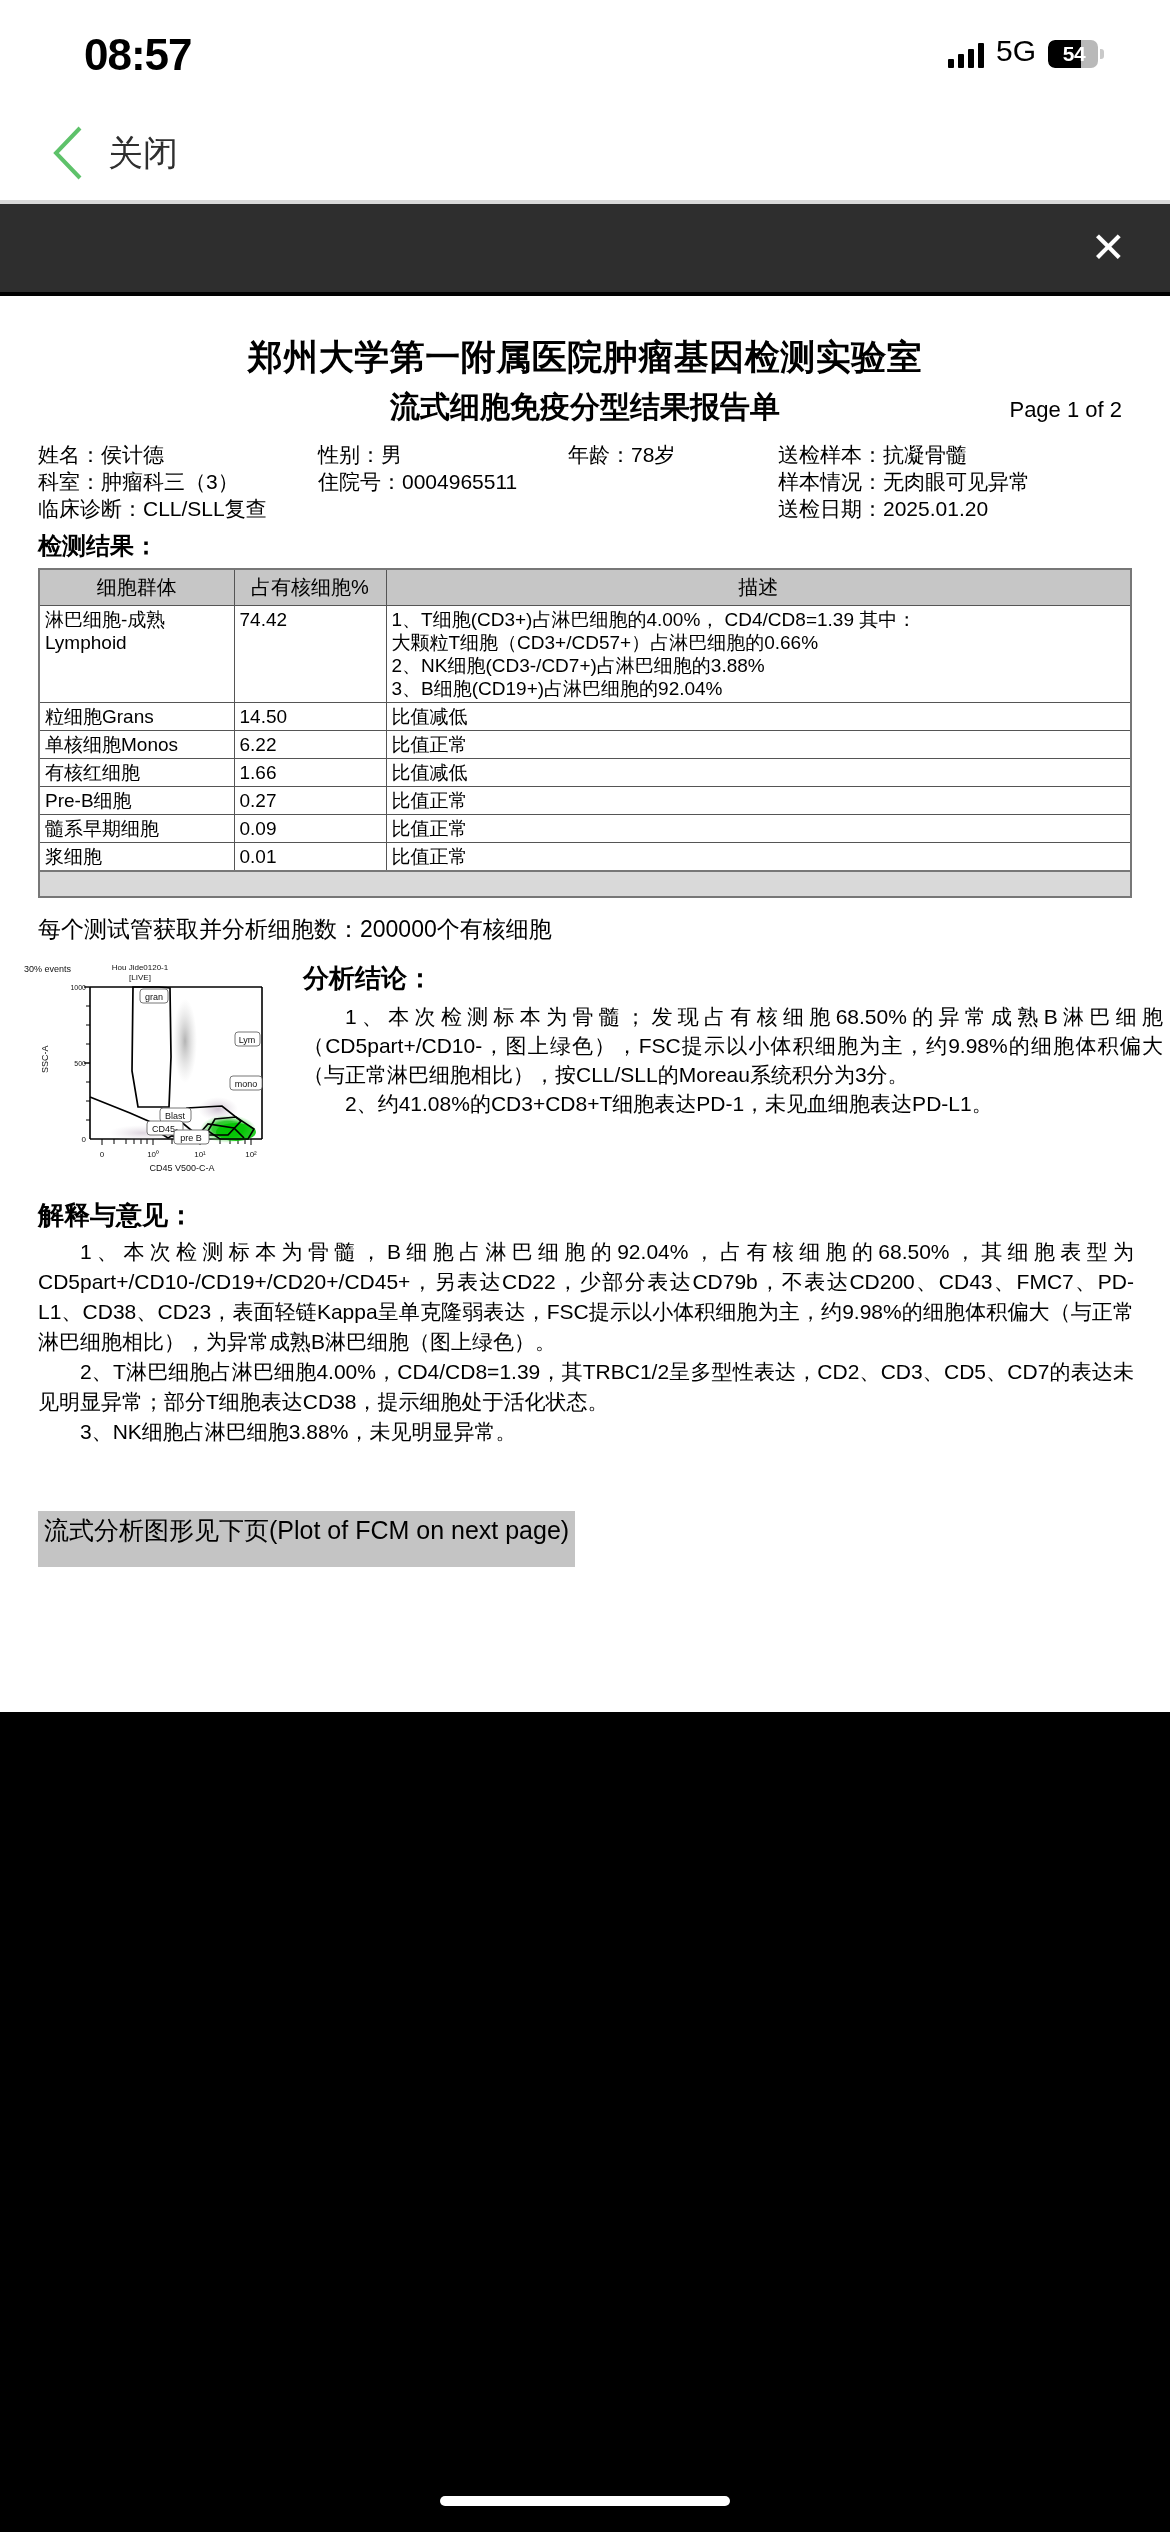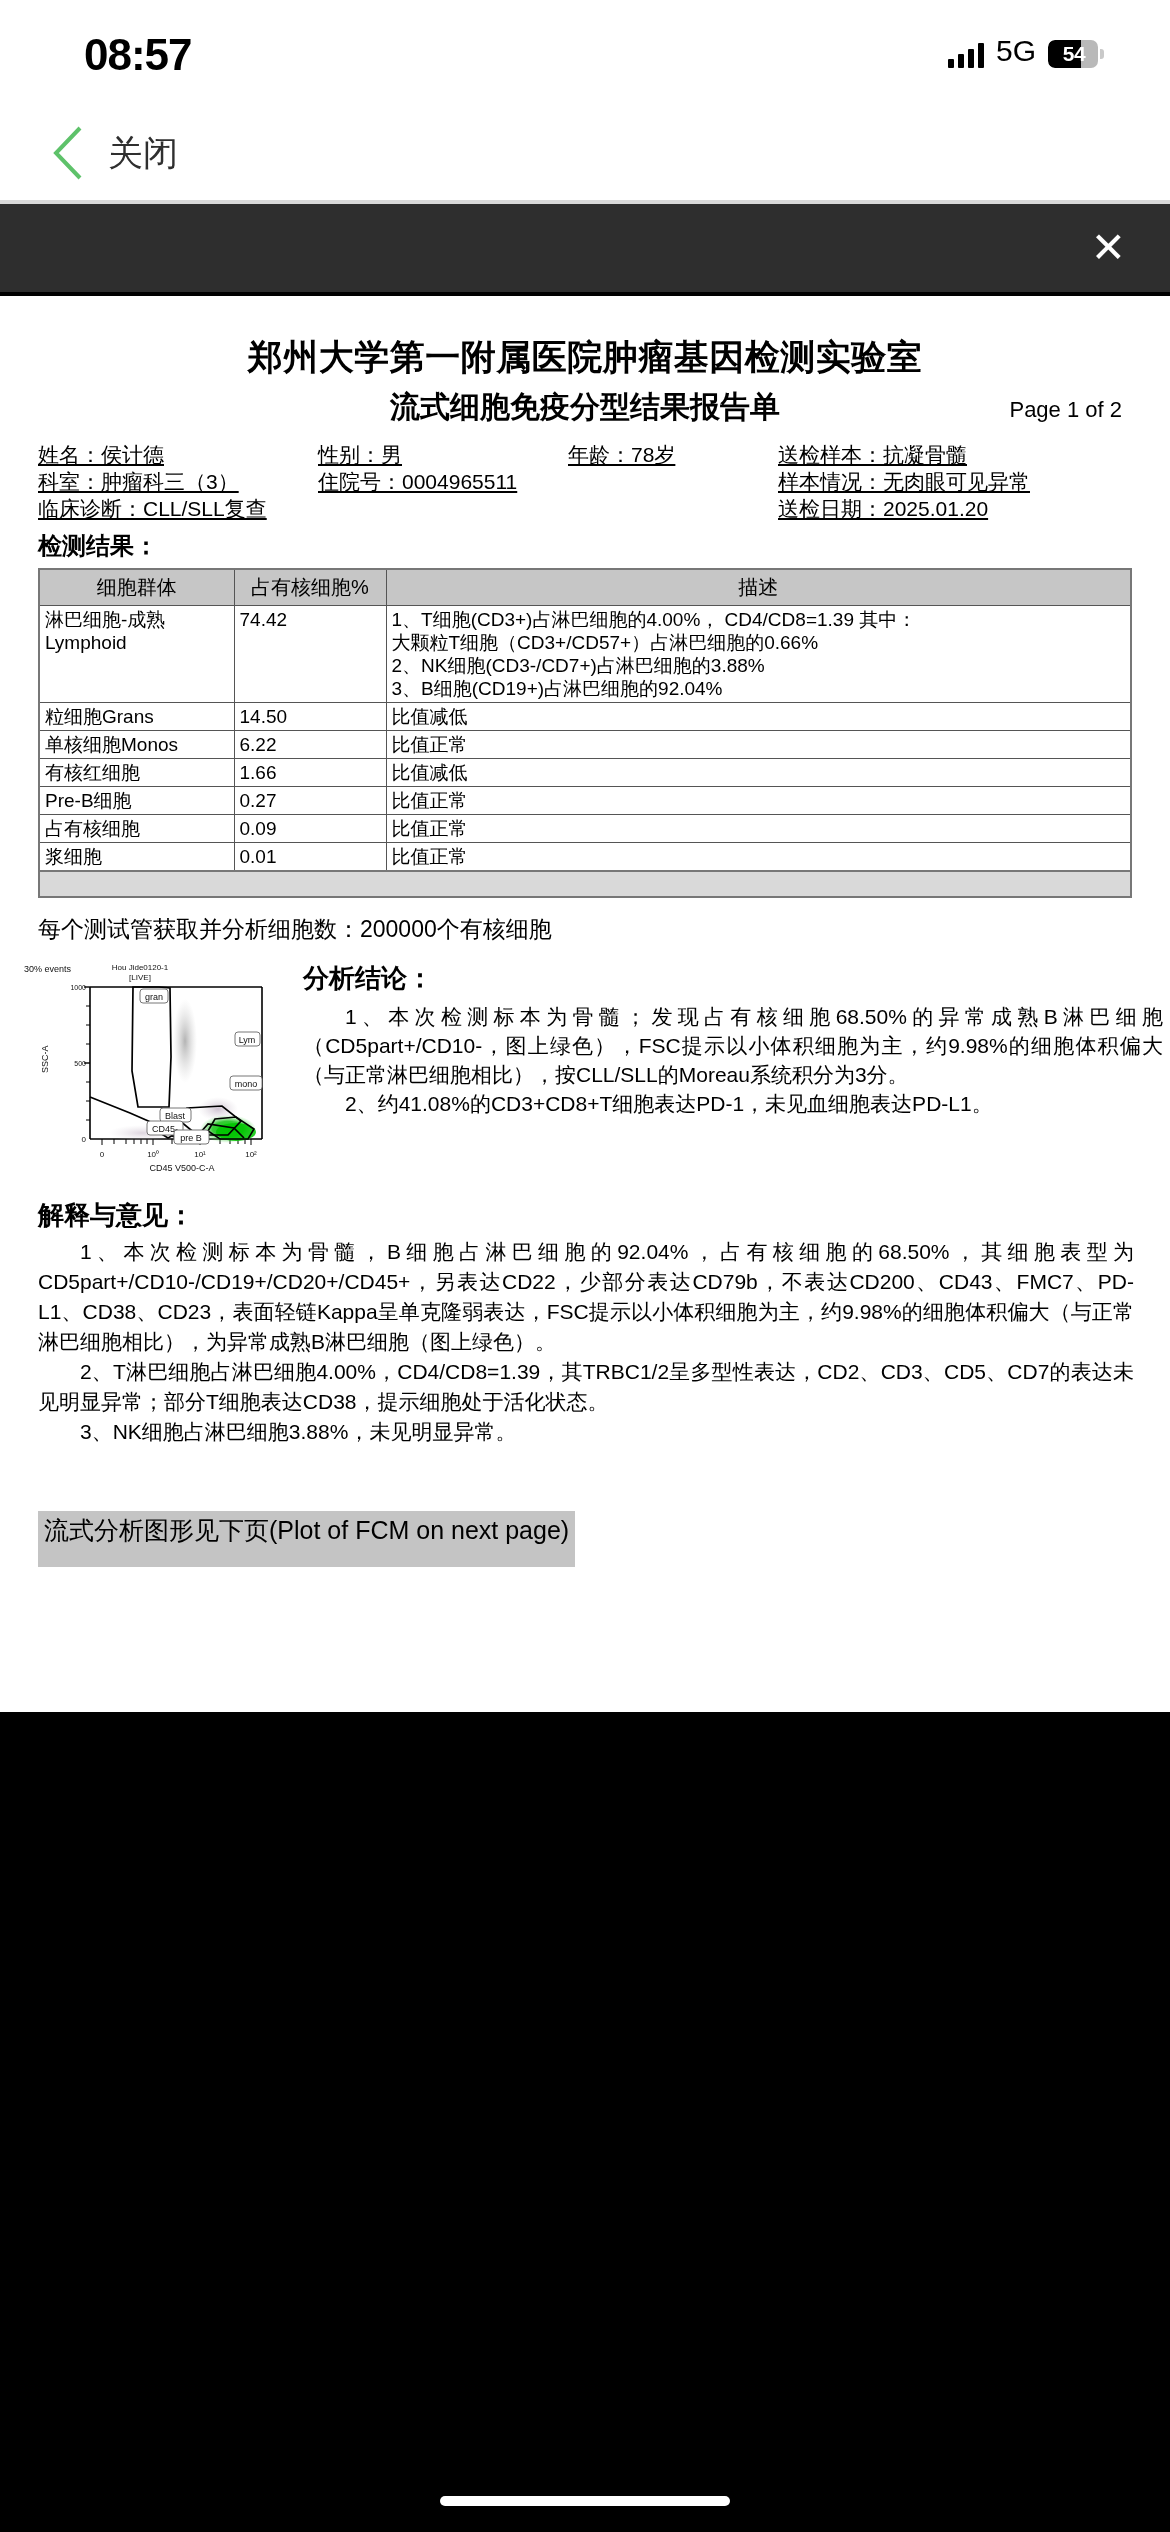--- a/index.html
+++ b/index.html
@@ -60,21 +60,21 @@
      padding-top:38px; letter-spacing:0.5px;
      font-family:"Liberation Serif","DejaVu Serif",serif;
   }
   .doc-sub-wrap{ position:relative; margin-top:6px; height:44px;}
   .doc-sub{ text-align:center; font-size:30px; font-weight:700; color:#000;
      font-family:"Liberation Serif","DejaVu Serif",serif;}
   .page-of{ position:absolute; right:48px; top:10px; font-size:22px; color:#000;}
 
   
   .pinfo{ margin:10px 0 0 38px; width:1090px; font-size:21px; color:#000;
-     line-height:27px;text-decoration:underline;}
+     line-height:27px;}
   .pinfo-row{ display:flex; }
   .pi-c1{ width:280px; } .pi-c2{ width:250px; } .pi-c3{ width:210px; }
   .pi-c4{ flex:1; }
   .sec-label{ margin:8px 0 6px 38px; font-size:24px; font-weight:700; color:#000;}
 
   
   table.res{ margin-left:38px; width:1094px; border-collapse:collapse;
      background:#d9d9d9; border:2px solid #777; font-size:19px; color:#000;}
   table.res th{ background:#c6c6c6; border:1px solid #555; font-weight:400;
      font-size:20px; padding:4px 2px; text-align:center;}
@@ -206,21 +206,21 @@
         <td class="c-name">有核红细胞</td>
         <td class="c-pct">1.66</td>
         <td>比值减低</td>
       </tr>
       <tr>
         <td class="c-name">Pre-B细胞</td>
         <td class="c-pct">0.27</td>
         <td>比值正常</td>
       </tr>
       <tr>
-        <td class="c-name">占有核细胞</td>
+        <td class="c-name">髓系早期细胞</td>
         <td class="c-pct">0.09</td>
         <td>比值正常</td>
       </tr>
       <tr>
         <td class="c-name">浆细胞</td>
         <td class="c-pct">0.01</td>
         <td>比值正常</td>
       </tr>
     </tbody>
   </table>

